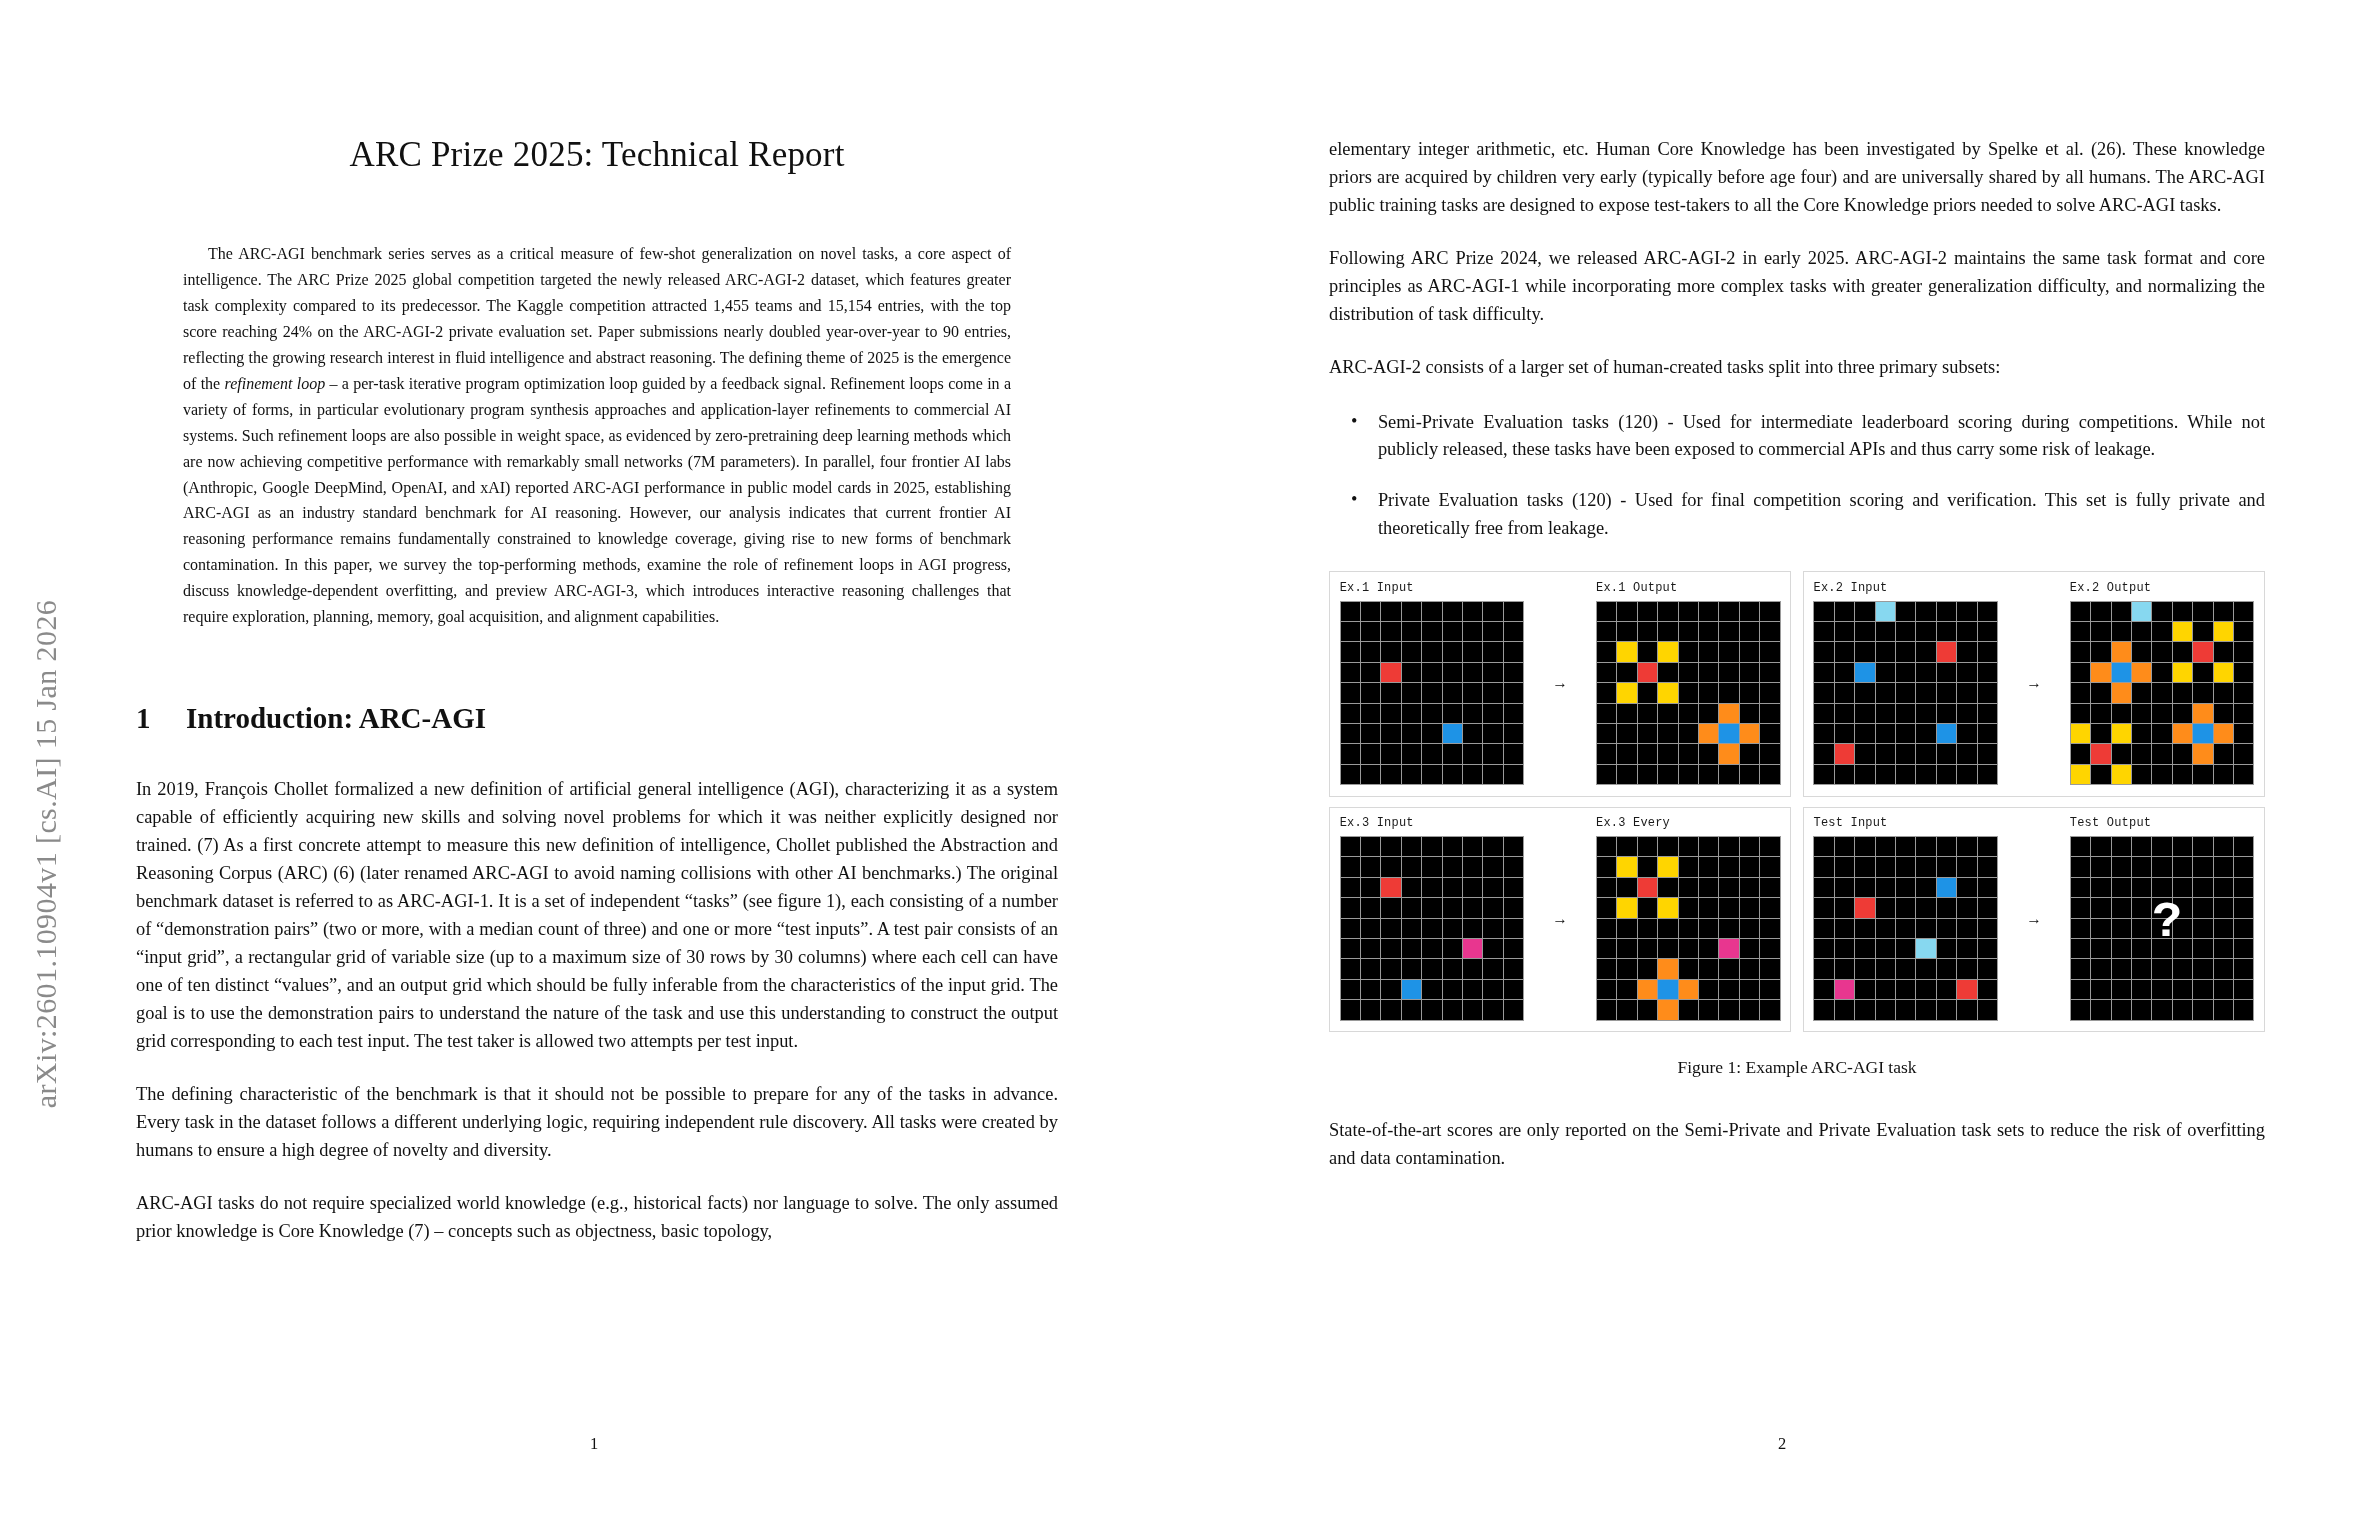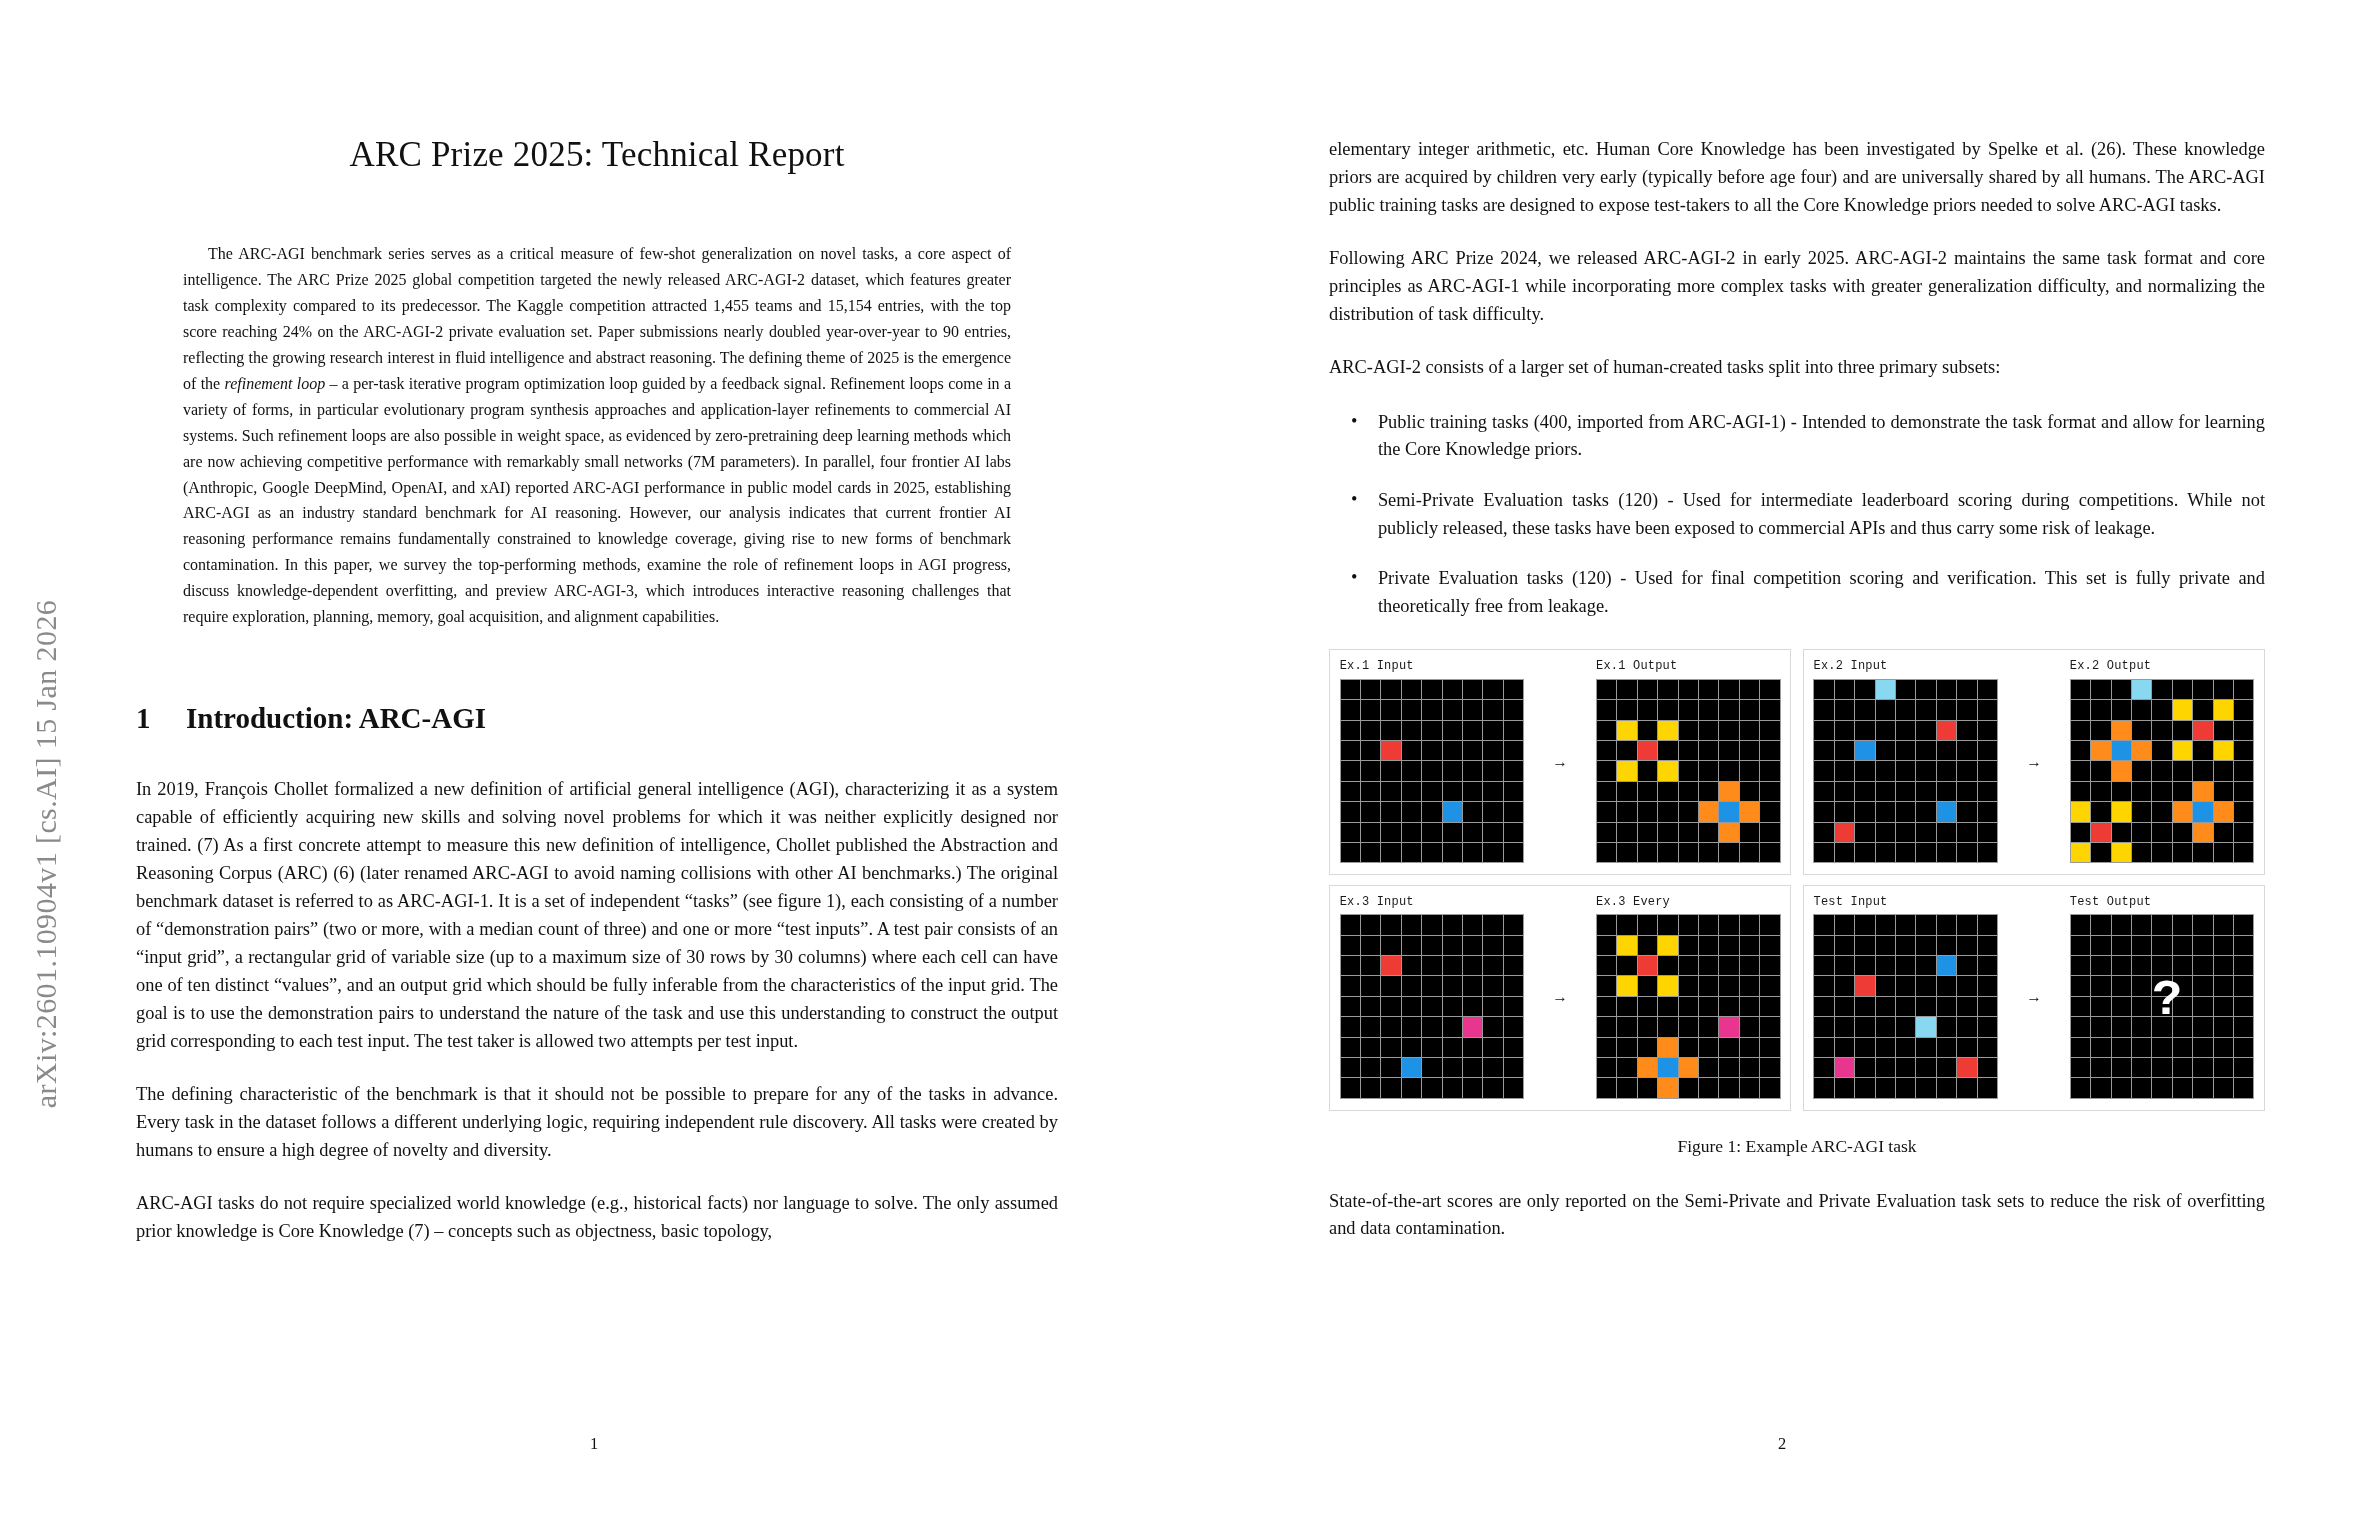--- a/index.html
+++ b/index.html
@@ -236,21 +236,20 @@
 <div class="page" id="page-right">
   <div class="page-body-right">
 
     <p class="body">elementary integer arithmetic, etc. Human Core Knowledge has been investigated by Spelke et al. (26). These knowledge priors are acquired by children very early (typically before age four) and are universally shared by all humans. The ARC-AGI public training tasks are designed to expose test-takers to all the Core Knowledge priors needed to solve ARC-AGI tasks.</p>
 
 
     <p class="body">Following ARC Prize 2024, we released ARC-AGI-2 in early 2025. ARC-AGI-2 maintains the same task format and core principles as ARC-AGI-1 while incorporating more complex tasks with greater generalization difficulty, and normalizing the distribution of task difficulty.</p>
     <p class="body tight">ARC-AGI-2 consists of a larger set of human-created tasks split into three primary subsets:</p>
 
     <ul class="bullets">
-      <li>Public training tasks (400, imported from ARC-AGI-1) - Intended to demonstrate the task format and allow for learning the Core Knowledge priors.</li>
       <li>Semi-Private Evaluation tasks (120) - Used for intermediate leaderboard scoring during competitions. While not publicly released, these tasks have been exposed to commercial APIs and thus carry some risk of leakage.</li>
       <li>Private Evaluation tasks (120) - Used for final competition scoring and verification. This set is fully private and theoretically free from leakage.</li>
     </ul>
 
     <div class="figure">
       <div class="fig-grid" id="fig-grid">
           <div class="panel">
             <div class="panel-row">
               <div class="pane">
                 <div class="pane-label">Ex.1 Input</div>
@@ -957,18 +956,18 @@
                   <div class="arccell" style="background: rgb(0, 0, 0);"></div>
                   <div class="arccell" style="background: rgb(0, 0, 0);"></div>
                 </div>
               </div>
             </div>
           </div>
         </div>
       <div class="fig-caption">Figure 1: Example ARC-AGI task</div>
     </div>
 
-    <p class="body" style="margin-top:31px">State-of-the-art scores are only reported on the Semi-Private and Private Evaluation task sets to reduce the risk of overfitting and data contamination.</p>
+    <p class="body" style="margin-top:39px">State-of-the-art scores are only reported on the Semi-Private and Private Evaluation task sets to reduce the risk of overfitting and data contamination.</p>
   </div>
 
   <div class="folio">2</div>
 </div>
 
 
 </body></html>

